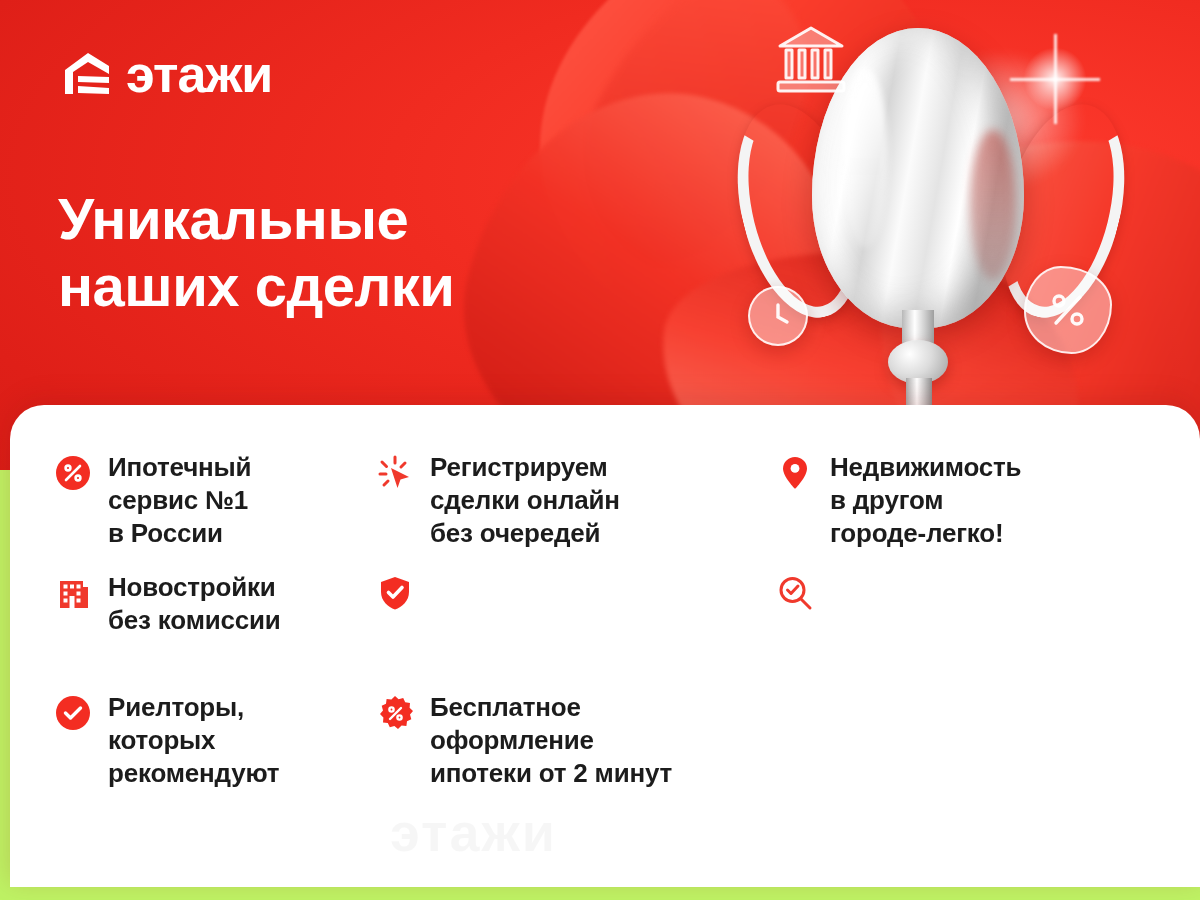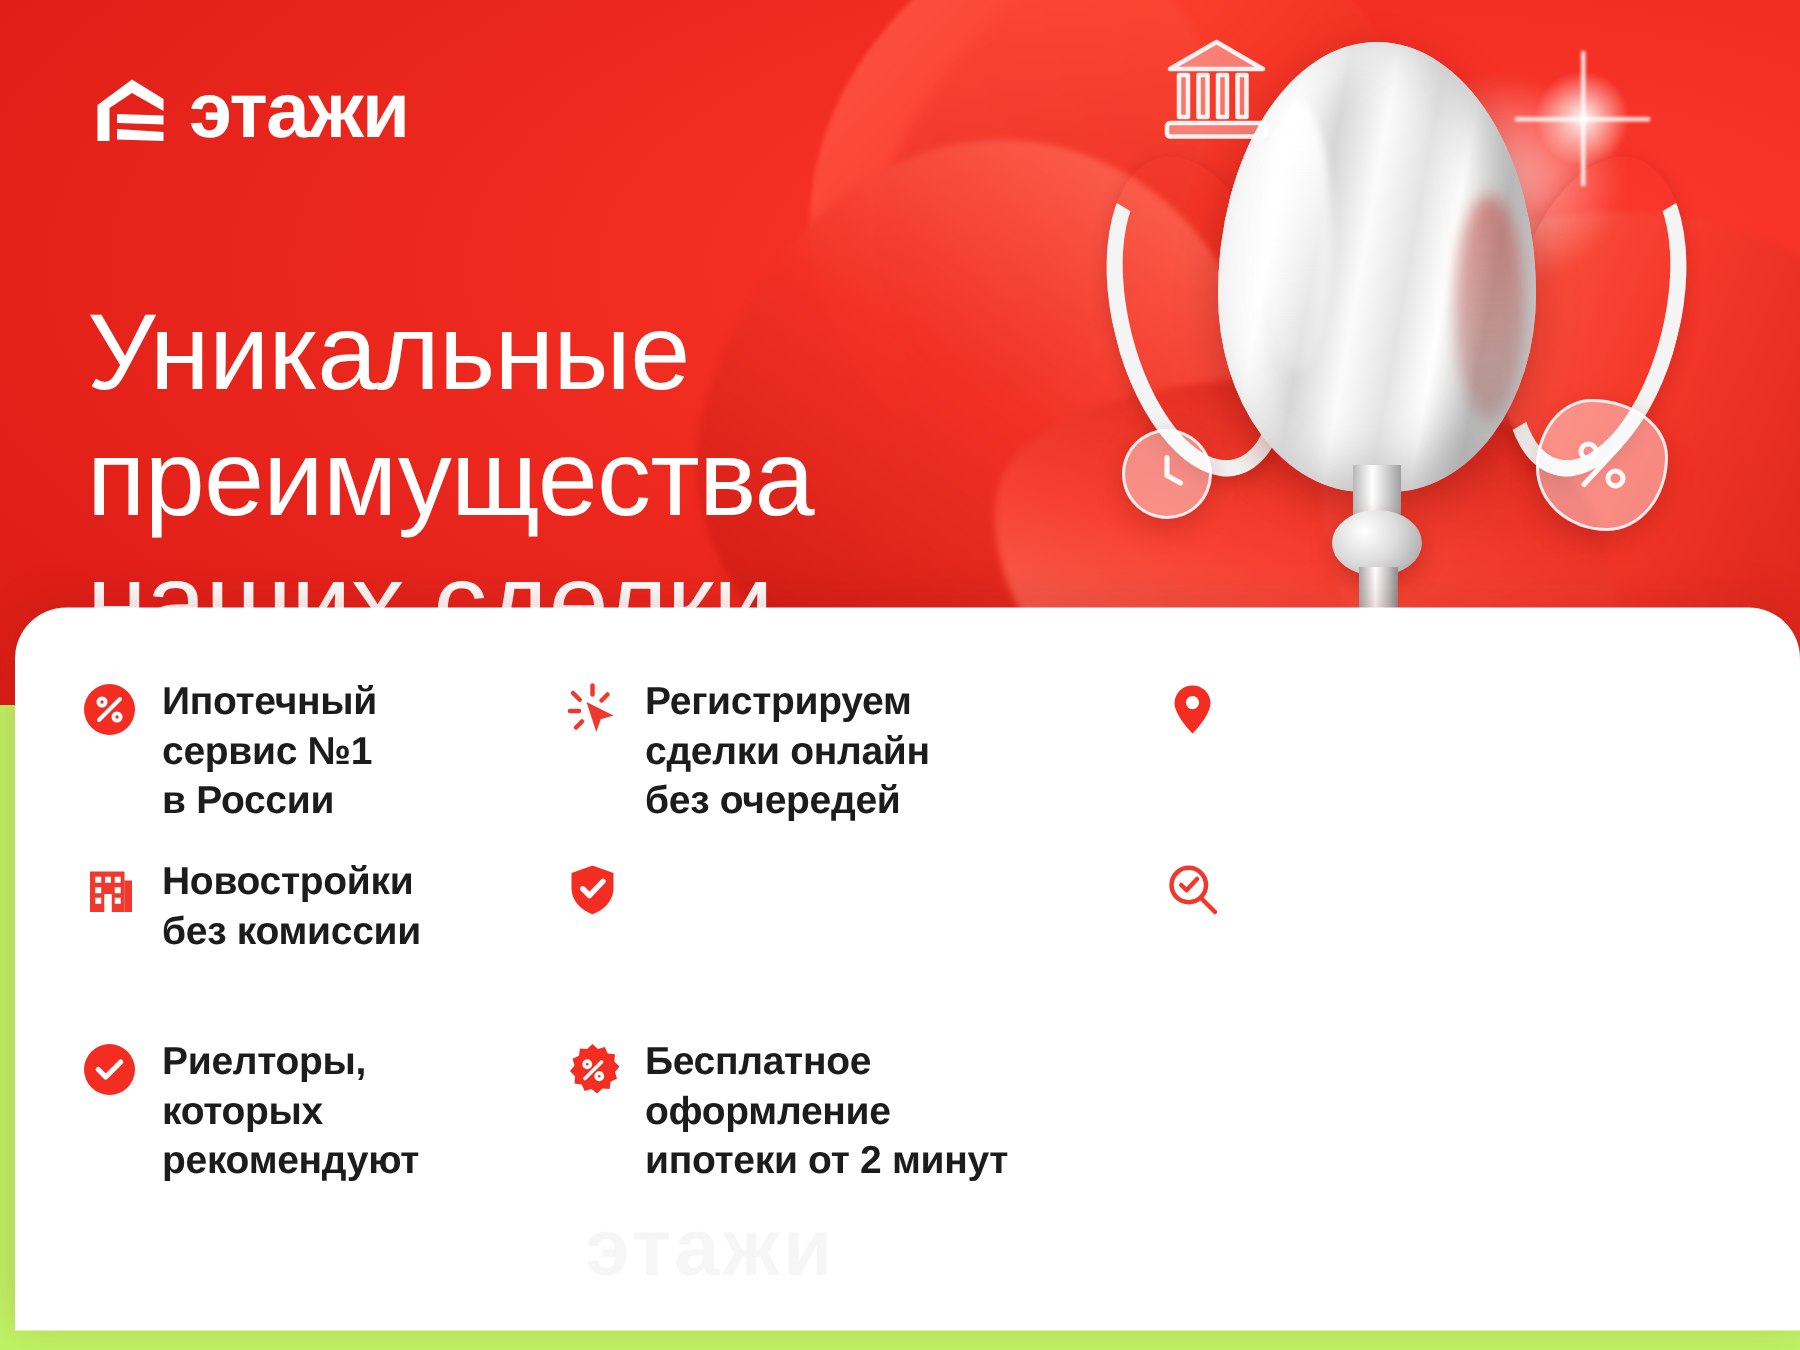--- a/index.html
+++ b/index.html
@@ -236,22 +236,22 @@
     letter-spacing: -1px;
     line-height: 1;
   }
 
   
   .headline {
     position: absolute;
     left: 58px;
     top: 146px;
     color: #ffffff;
-    font-size: 72px;
-    font-weight: 400;
+    font-size: 58px;
+    font-weight: 700;
     line-height: 1.16;
     letter-spacing: -0.5px;
     max-width: 620px;
   }
   .headline span { display: block; }
 
   
   .card {
     position: absolute;
     left: 10px;
@@ -371,21 +371,20 @@
           <path d="M3 20 L26 3 L47 16 L47 24 L26 12 L11 22 L11 44 L3 44 Z" fill="#ffffff"></path>
           <path d="M16 26 L47 27 L47 33 L16 32 Z" fill="#ffffff"></path>
           <path d="M16 36 L47 38 L47 44 L16 43 Z" fill="#ffffff"></path>
         </svg>
       </span>
       <span class="logo-word">этажи</span>
     </div>
 
     <h1 class="headline">
       <span>Уникальные</span>
-      <span>преимущества</span>
       <span>наших сделки</span>
     </h1>
   </div>
 
   <div class="card">
 
     <div class="watermark wm-1">этажи</div>
 
     <div class="grid">
 
@@ -423,20 +422,23 @@
 без очередей</span>
       </div>
 
       <div class="feature">
         <span class="feature-icon">
           <svg width="36" height="36" viewBox="0 0 36 36" aria-hidden="true">
             <path d="M18 2 C11.4 2 6 7.2 6 13.6 C6 22 18 34 18 34 C18 34 30 22 30 13.6 C30 7.2 24.6 2 18 2 Z" fill="#F32D22"></path>
             <circle cx="18" cy="13.4" r="4.4" fill="#ffffff"></circle>
           </svg>
         </span>
+        <span class="feature-text">Недвижимость
+в другом
+городе-легко!</span>
       </div>
 
       <div class="feature">
         <span class="feature-icon">
           <svg width="36" height="36" viewBox="0 0 36 36" aria-hidden="true">
             <path d="M5 6 H28 V33 H5 Z" fill="#F0392C"></path>
             <path d="M28 12 H33 V33 H28 Z" fill="#F0392C"></path>
             <g fill="#ffffff">
               <rect x="8.5" y="9.5" width="4" height="4"></rect>
               <rect x="15" y="9.5" width="4" height="4"></rect>

